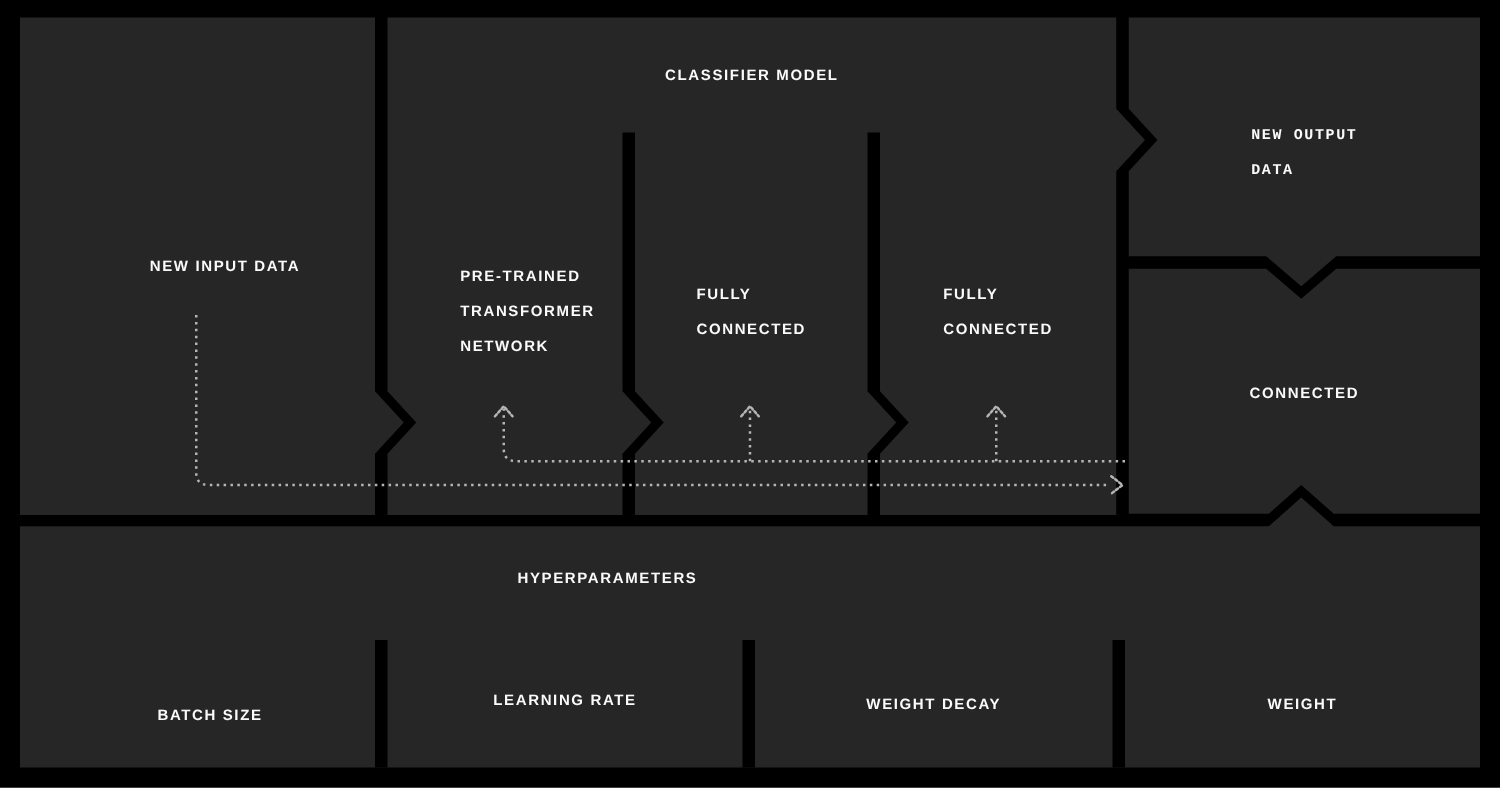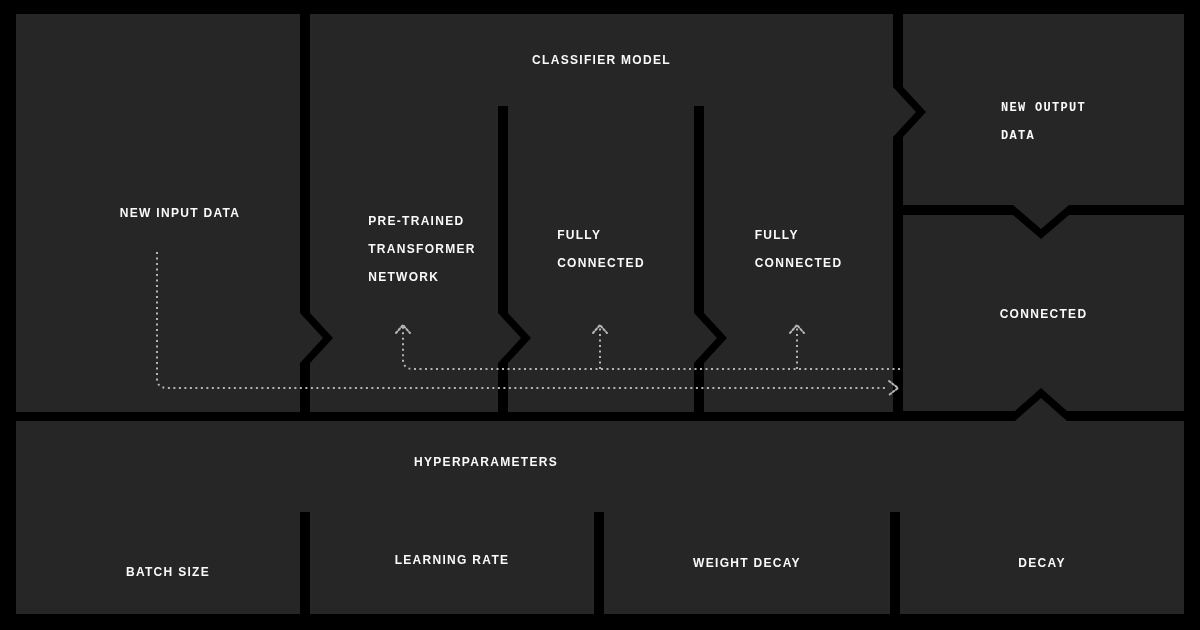--- a/index.html
+++ b/index.html
@@ -90,15 +90,15 @@
   <div class="label" style="left: 903px; top: 215px; width: 281px; height: 197px; color: rgb(250, 250, 250);">CONNECTED</div>
 
   <div class="label" style="left: 16px; top: 421px; width: 940px; height: 82px; color: rgb(250, 250, 250);">HYPERPARAMETERS</div>
 
   <div class="label" style="left: 16px; top: 521px; width: 240px; height: 102px; color: rgb(250, 250, 250); padding-left: 32px;">BATCH SIZE</div>
 
   <div class="label" style="left: 310px; top: 509px; width: 284px; height: 102px; color: rgb(250, 250, 250);">LEARNING RATE</div>
 
   <div class="label" style="left: 604px; top: 512px; width: 286px; height: 102px; color: rgb(250, 250, 250);">WEIGHT DECAY</div>
 
-  <div class="label" style="left: 900px; top: 512px; width: 284px; height: 102px; color: rgb(250, 250, 250);">DECAY</div>
+  <div class="label" style="left: 900px; top: 512px; width: 284px; height: 102px; color: rgb(250, 250, 250);">WEIGHT</div>
 
 </div>
 
 </body></html>

